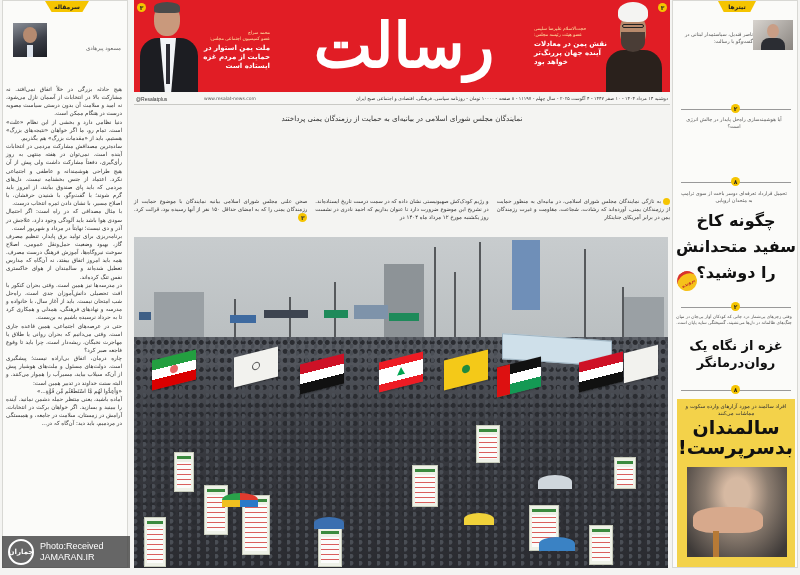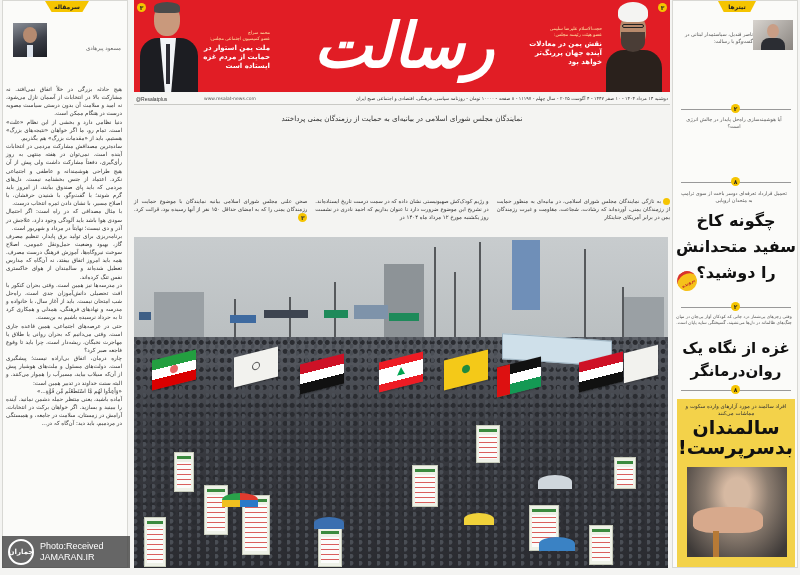--- a/index.html
+++ b/index.html
@@ -28,29 +28,29 @@
   .mh-left-photo .face { position: absolute; left: 14px; top: 4px; width: 26px; height: 32px; border-radius: 45%; background: #c9997c; }
   .mh-left-photo .hair { position: absolute; left: 14px; top: 2px; width: 26px; height: 11px; border-radius: 50% 50% 20% 20%; background: #4a4a4a; }
   .mh-left-photo .suit { position: absolute; left: 0; top: 38px; width: 58px; height: 54px; background: #1c1d22; border-radius: 18px 18px 0 0; }
   .mh-left-photo .shirt { position: absolute; left: 20px; top: 38px; width: 16px; height: 54px; background: #f1f3f6; clip-path: polygon(0 0,100% 0,70% 100%,30% 100%); }
   .mh-left-photo .tie { position: absolute; left: 26px; top: 44px; width: 4px; height: 40px; background: #2b2b33; }
   .mh-left-text { position: absolute; left: 64px; top: 30px; width: 72px; color: #fff; text-align: right; }
   .mh-left-text .who { font-size: 4.5px; color: #ffe1a0; line-height: 6px; }
   .mh-left-text .quote { font-size: 7px; font-weight: bold; line-height: 9px; margin-top: 2px; }
   .mh-badge { position: absolute; width: 9px; height: 9px; border-radius: 50%; background: #f5c400; color: #222; font-size: 6px; line-height: 9px; text-align: center; font-weight: bold; }
 
-  .logo-word { position: absolute; left: 150px; top: 2px; width: 240px; height: 88px; color: #fff; font-family: "DejaVu Serif", serif; font-size: 62px; font-weight: bold; text-align: center; line-height: 88px; font-style: italic; letter-spacing: -2px; }
+  .logo-word { position: absolute; left: 150px; top: 2px; width: 240px; height: 88px; color: #fff; font-family: "DejaVu Serif", serif; font-size: 62px; font-weight: bold; text-align: center; line-height: 88px; letter-spacing: -2px; }
 
   .mh-right-photo { position: absolute; right: 6px; top: 0; width: 60px; height: 92px; }
   .mh-right-photo .turban { position: absolute; left: 14px; top: 2px; width: 30px; height: 20px; border-radius: 50% 50% 30% 30%; background: #f4f4f2; }
   .mh-right-photo .face { position: absolute; left: 16px; top: 16px; width: 26px; height: 30px; border-radius: 40%; background: #b88a6c; }
   .mh-right-photo .beard { position: absolute; left: 17px; top: 32px; width: 24px; height: 20px; border-radius: 0 0 50% 50%; background: #4a3d36; }
   .mh-right-photo .glasses { position: absolute; left: 18px; top: 24px; width: 22px; height: 4px; border: 1px solid #222; border-radius: 2px; }
   .mh-right-photo .robe { position: absolute; left: 2px; top: 50px; width: 56px; height: 42px; background: #2a211c; border-radius: 18px 18px 0 0; }
-  .mh-right-text { position: absolute; right: 68px; top: 26px; width: 80px; color: #fff; text-align: right; }
+  .mh-right-text { position: absolute; right: 56px; top: 26px; width: 80px; color: #fff; text-align: left; }
   .mh-right-text .who { font-size: 4.5px; color: #ffe1a0; line-height: 6px; }
   .mh-right-text .quote { font-size: 7px; font-weight: bold; line-height: 9px; margin-top: 2px; }
 
   .datebar { position: absolute; left: 134px; top: 93px; width: 536px; height: 12px; background: #f6f6f4; border-bottom: 1px solid #c9c9c5; display: flex; align-items: center; }
   .datebar .date { font-size: 4.6px; color: #333; white-space: nowrap; padding-right: 2px; }
   .datebar .site { position: absolute; left: 70px; font-size: 4.5px; color: #555; direction: ltr; }
   .datebar .handle { position: absolute; left: 2px; font-size: 5px; color: #333; direction: ltr; font-family: "Liberation Sans", sans-serif; }
 
   
   .kicker { position: absolute; left: 134px; top: 114px; width: 536px; text-align: center; font-size: 7.2px; color: #333; }
@@ -247,21 +247,21 @@
     <div class="rc-line" style="left:8px;top:181px;width:110px;"></div>
     <div class="rc-num" style="left:58px;top:176px;">۸</div>
 
     <div class="rc-small" style="right:8px;top:189px;width:110px;text-align:center;">تحمیل قرارداد تعرفه‌ای دوسر باخت از سوی ترامپ به متحدان اروپایی</div>
     <div class="rc-title" style="left:2px;top:207px;width:122px;font-size:16px;line-height:26px;">چگونه کاخ سفید متحدانش را دوشید؟</div>
     <div class="rc-sticker">پرونده</div>
     <div class="rc-line" style="left:8px;top:306px;width:110px;"></div>
     <div class="rc-num" style="left:58px;top:301px;">۲</div>
 
     <div class="rc-small" style="right:4px;top:313px;width:118px;text-align:center;font-size:4.4px;line-height:6px;">وقتی زجرهای بی‌شمار درد جانی که کودکان آوار بی‌جان در میان جنگ‌های ظالمانه در دل‌ها می‌نشیند، گسیختگی سایه پایان است.</div>
-    <div class="rc-title" style="left:2px;top:336px;width:122px;font-size:15px;line-height:23px;">غزه از نگاه یک روان‌درمانگر</div>
+    <div class="rc-title" style="left:2px;top:336px;width:122px;font-size:13px;line-height:17px;">غزه از نگاه یک روان‌درمانگر</div>
     <div class="rc-line" style="left:8px;top:389px;width:110px;"></div>
     <div class="rc-num" style="left:58px;top:384px;">۸</div>
 
     <div class="elder-box">
       <div class="intro">افراد سالمند در مورد آزارهای وارده سکوت و مماشات می‌کنند</div>
       <div class="title">سالمندان بدسرپرست!</div>
       <div class="img">
           <div class="hand"></div>
           <div class="cane"></div>
         </div>

